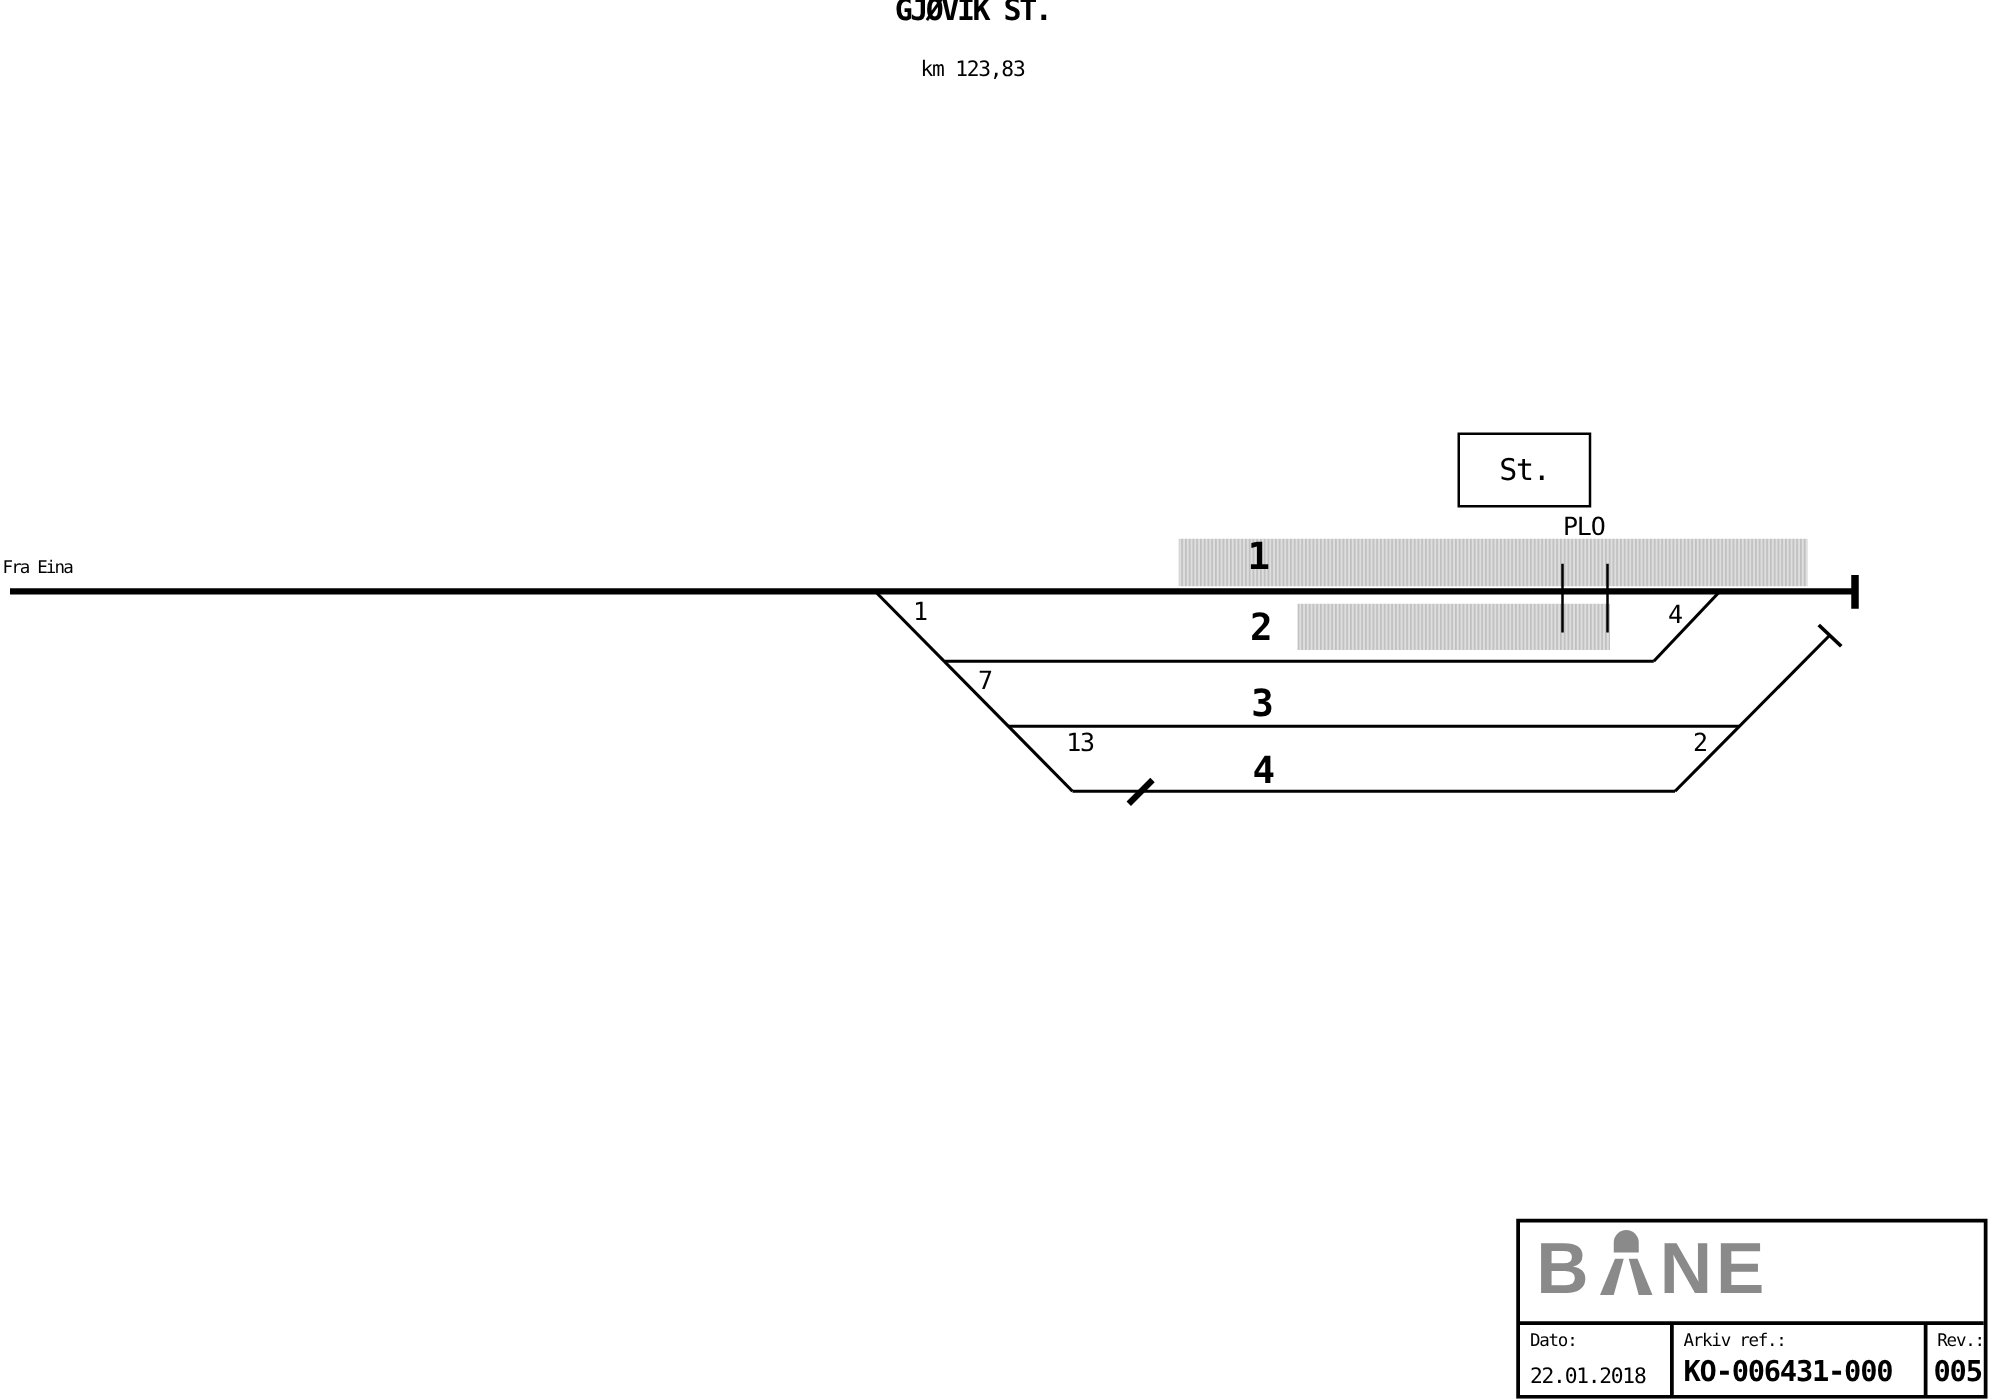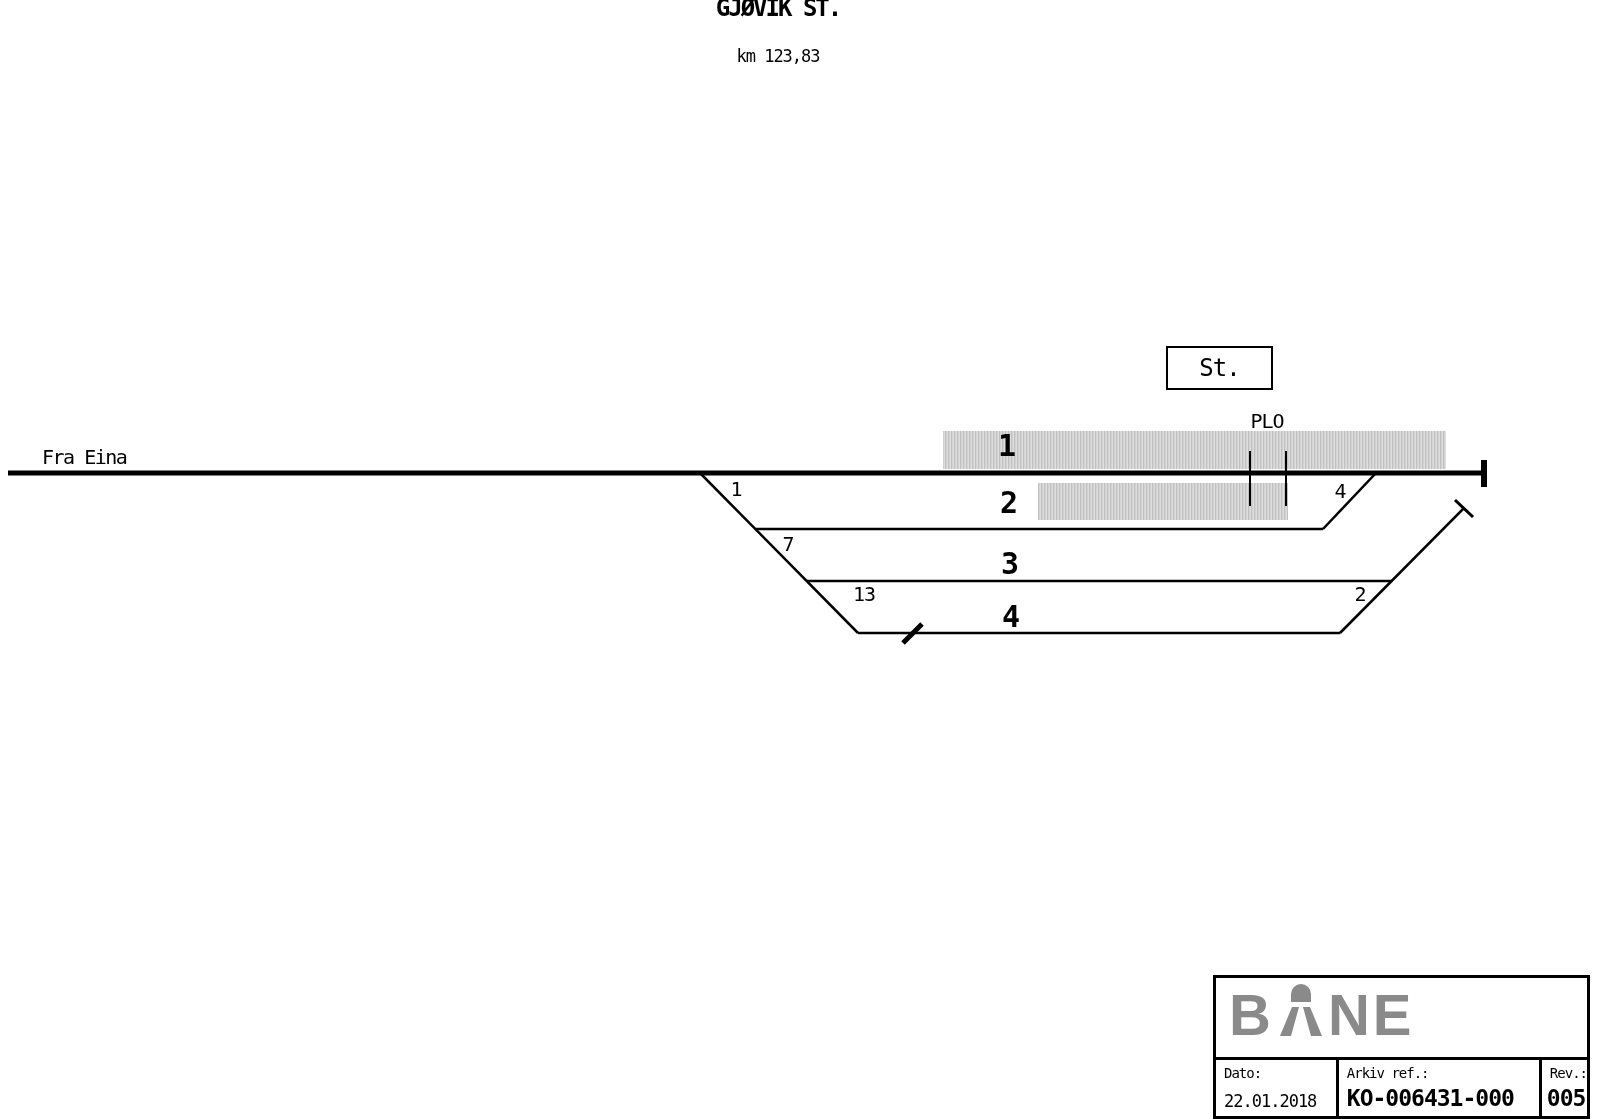--- a/index.html
+++ b/index.html
@@ -7,24 +7,24 @@
   body { position:relative; font-family:"DejaVu Sans Mono", monospace; color:#000; }
 
   .abs { position:absolute; line-height:1; white-space:nowrap; }
   .cx  { transform:translateX(-50%); }
 
   
   .title    { top:-4px;  left:778px; font-size:24px; font-weight:bold; letter-spacing:-2px; }
   .subtitle { top:30px;  left:778px; font-size:17px; letter-spacing:-1px;margin-top:18px; }
 
   
-  .fra-eina { top:447px; left:2px; font-size:20px; letter-spacing:-1.5px;margin-left:40px; }
+  .fra-eina { top:447px; left:2px; font-size:14px; letter-spacing:-1.5px; }
   .plo      { top:411px; left:1267px; font-size:20px; letter-spacing:-1px;text-align:right; }
 
-  .st-box { position:absolute; left:1166px; top:346px; width:107px; height:44px;
+  .st-box { position:absolute; left:1166px; top:346px; width:107px; height:60px;
             border:2.5px solid #000; background:#fff;
             display:flex; align-items:center; justify-content:center;
             font-size:24px; letter-spacing:-1px; }
 
   .track-label  { font-size:30px; font-weight:bold; letter-spacing:-2px; }
   .switch-label { font-size:20px; letter-spacing:-1px; }
 
   .tl-1 { top:431px; left:1006px; }
   .tl-2 { top:488px; left:1008px; }
   .tl-3 { top:549px; left:1009px; }

